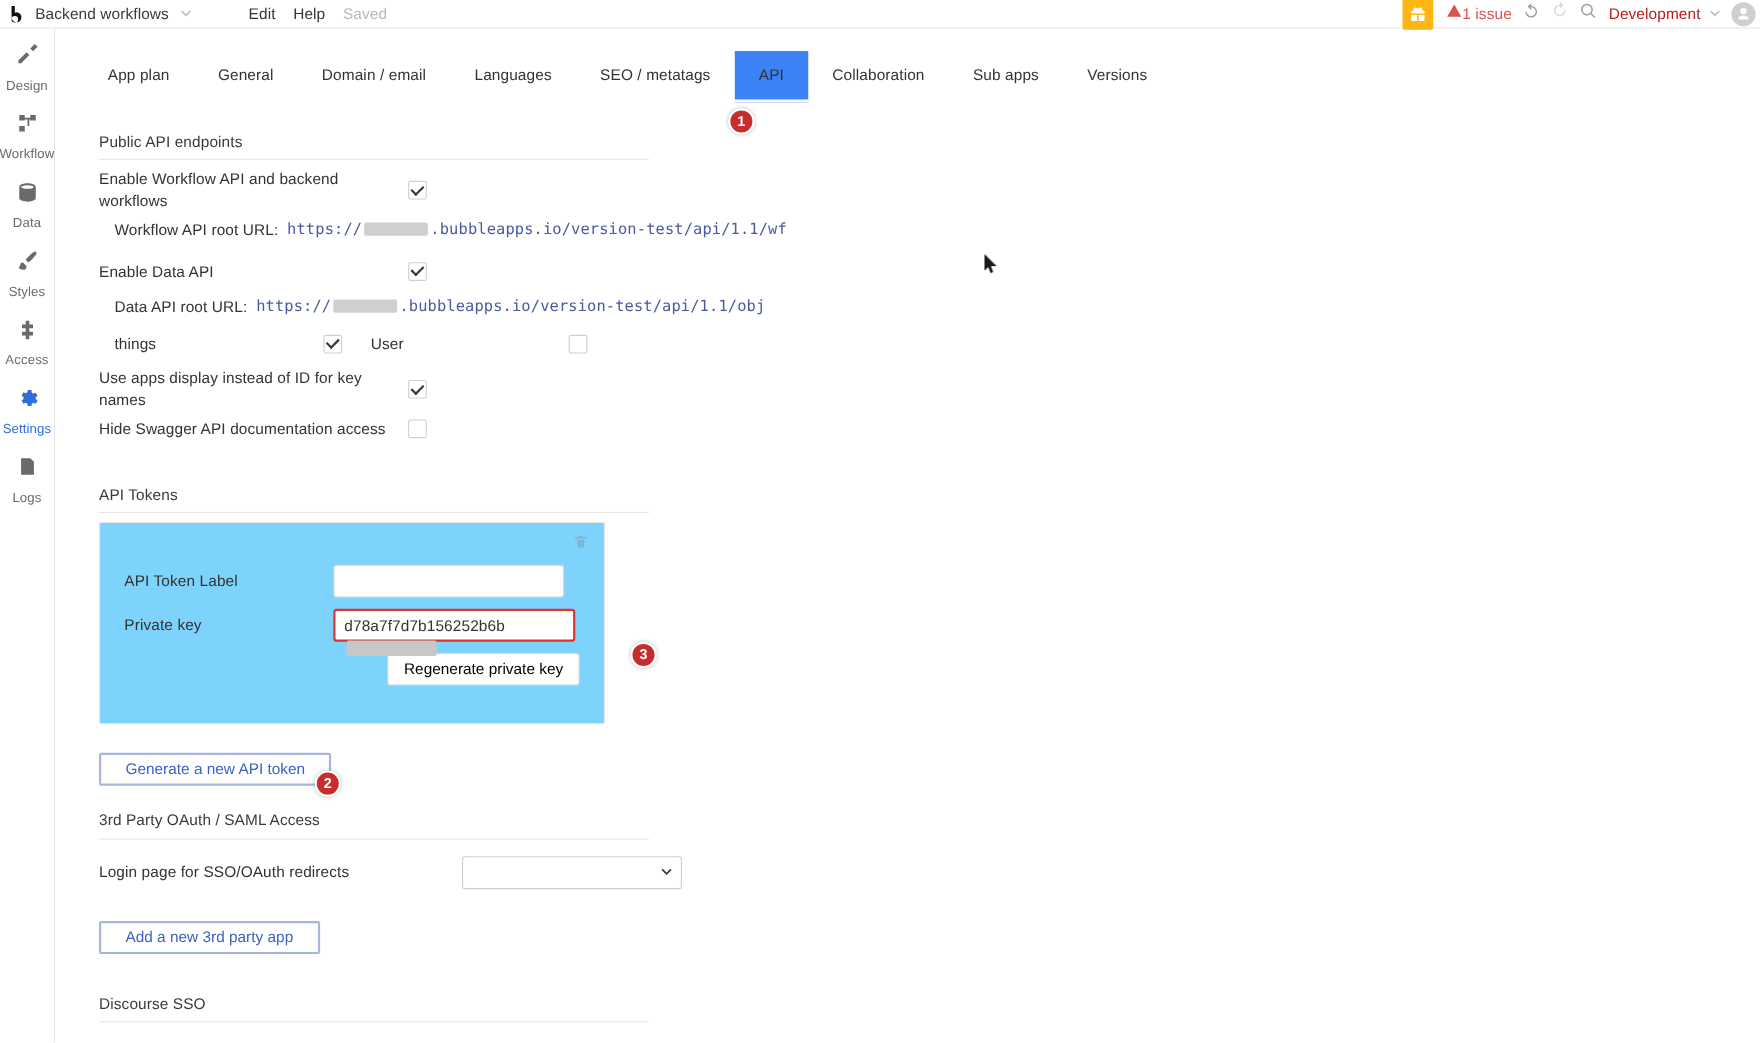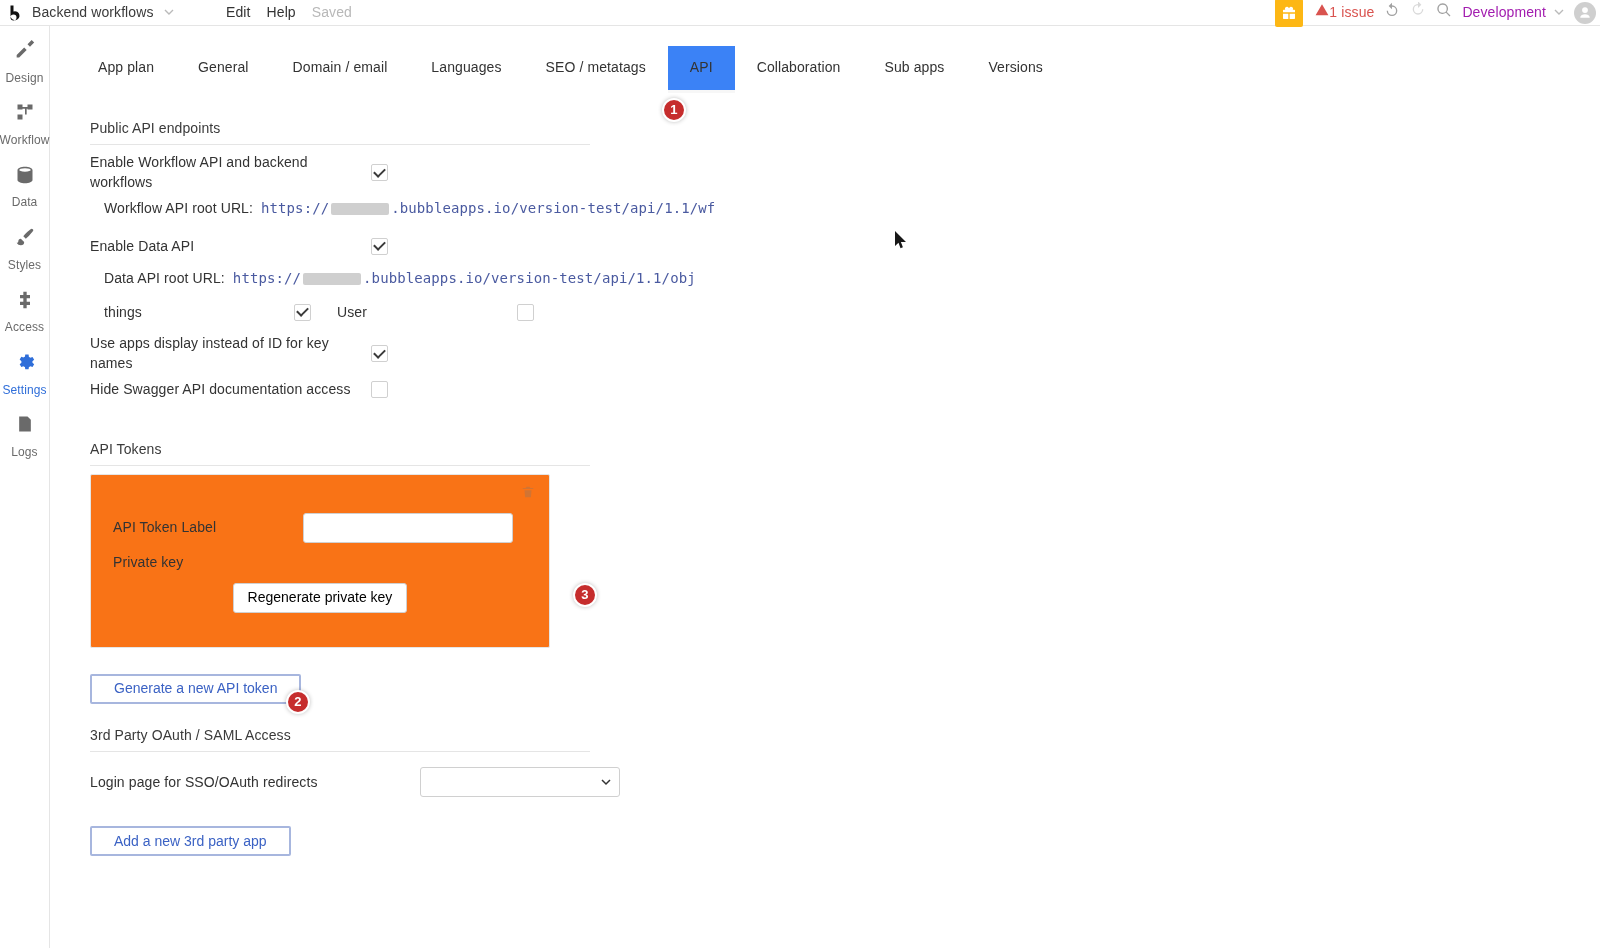--- a/index.html
+++ b/index.html
@@ -25,21 +25,21 @@
   .logo{width:22px;height:22px;display:inline-flex;align-items:center;justify-content:center}
   .project-select{display:flex;align-items:center;gap:10px;min-width:180px;color:#3a3a3a}
   .chev{opacity:.4}
   .topbar .menu{display:flex;align-items:center;gap:16px;margin-left:8px}
   .topbar .menu span{cursor:pointer}
   .topbar .saved{color:#b8b8b8}
   .topbar .right{margin-left:auto;display:flex;align-items:center;gap:10px}
   .gift{width:28px;height:28px;background:var(--gift);display:flex;align-items:center;justify-content:center;border-radius:2px;margin:-1px 2px}
   .issue{display:flex;align-items:center;gap:0;color:var(--red);cursor:pointer}
   .topicon{opacity:.55;cursor:pointer}
-  .branch-select{display:flex;align-items:center;gap:8px;color:#a21caf;cursor:pointer}
+  .branch-select{display:flex;align-items:center;gap:8px;color:#b91c1c;cursor:pointer}
   .avatar{width:22px;height:22px;border-radius:50%;background:#cfcfcf;display:flex;align-items:center;justify-content:center;color:#fff}
   
   .shell{display:flex;height:calc(948px - 26px)}
   .sidenav{width:50px;border-right:1px solid var(--border);display:flex;flex-direction:column;align-items:center;padding-top:8px}
   .sidenav .sitem{width:100%;padding:6px 0 10px;display:flex;flex-direction:column;align-items:center;gap:4px;color:var(--side-text);cursor:pointer}
   .sidenav .sitem .lbl{font-size:12px;color:#6a6a6a}
   .sidenav .sitem.active{color:var(--side-active)}
   .sidenav .sitem.active .lbl{color:var(--side-active)}
   
   .content{flex:1;overflow:auto}
@@ -50,21 +50,21 @@
   
   .panel{padding:4px 40px 40px 40px}
   .panel h2.group{font-size:14px;font-weight:400;color:#3a3a3a;margin:22px 0 8px;border-bottom:1px solid var(--border);padding-bottom:6px;max-width:500px}
   .row{display:flex;align-items:center;min-height:32px}
   .lbl-indent{margin-left:14px}
   .chk{display:inline-flex;align-items:center;justify-content:center;width:17px;height:17px;border:1px solid var(--border-strong);border-radius:2px}
   .chk.checked::after{content:"";width:9px;height:5px;border-left:2px solid #3a3a3a;border-bottom:2px solid #3a3a3a;transform:rotate(-45deg);margin-top:-3px}
   .url-mono{font-family:ui-monospace,Menlo,Consolas,monospace;color:var(--code)}
   .url-mono .redact{display:inline-block;width:58px;height:12px;background:#cfcfcf;border-radius:2px;margin:0 2px;vertical-align:middle}
   
-  .token-box{border:1px solid var(--border);background:#f97316;border-radius:2px;padding:28px 22px 24px;max-width:460px;position:relative}
+  .token-box{border:1px solid var(--border);background:#7dd3fc;border-radius:2px;padding:28px 22px 24px;max-width:460px;position:relative}
   .trash{position:absolute;right:14px;top:10px;opacity:.3;cursor:pointer}
   .token-row{display:flex;align-items:center;margin:10px 0}
   .token-row .lbl{width:190px}
   .input{height:30px;border:1px solid var(--border-strong);border-radius:3px;padding:4px 8px;background:#fff;font:inherit;color:#333;width:210px}
   .pk-wrap{position:relative}
   .pk{border:2px solid #d33;width:220px}
   .pk .redact{display:inline-block;width:82px;height:14px;background:#c7c7c7;border-radius:2px;vertical-align:middle;margin-left:2px}
   .btn-inline{height:30px;border:1px solid var(--border-strong);background:#fff;border-radius:3px;padding:0 14px;cursor:pointer;font:inherit}
   .btn-link{height:30px;border:2px solid #a7b6de;color:var(--btn-blue);background:#fff;border-radius:2px;padding:0 22px;cursor:pointer;font:inherit}
   
@@ -263,22 +263,25 @@
             <svg width="14" height="14" viewBox="0 0 24 24">
                 <path fill="#777" d="M9 3h6l1 2h5v2H3V5h5zm-3 6h12l-1 12H7z"></path>
               </svg>
           </span>
           <div class="token-row">
             <span class="lbl">API Token Label</span>
             <input class="input" style="">
           </div>
           <div class="token-row pk-wrap">
             <span class="lbl">Private key</span>
+            <span class="input pk">
+              <span>d78a7f7d7b156252b6b</span><span class="redact"></span>
+            </span>
           </div>
-          <div class="token-row" style="justify-content:center;margin-top:6px">
+          <div class="token-row" style="justify-content:flex-end;margin-top:6px">
             <button class="btn-inline">Regenerate private key</button>
           </div>
           <div class="callout" style="right:-48px;top:108px">3</div>
         </div>
 
         <div style="position:relative;margin-top:26px;display:inline-block">
           <button class="btn-link">Generate a new API token</button>
           <div class="callout" style="left:196px;top:16px">2</div>
         </div>
 
@@ -292,20 +295,21 @@
                   <path d="M1 3l4 4 4-4" stroke="#333" stroke-width="1.5" fill="none"></path>
                 </svg>
             </span>
           </div>
         </div>
         <div style="margin-top:28px">
           <button class="btn-link">Add a new 3rd party app</button>
         </div>
 
         
+        <h2 class="group" style="margin-top:36px">Discourse SSO</h2>
         
         
       </div>
     </div>
   </div>
 
   <span class="fake-cursor" style="left:895px;top:231px">
     <svg width="14" height="18" viewBox="0 0 14 18">
         <path fill="#000" d="M0 0v15l3.5-3.2 2 5.4 2.4-.9-2-5.3H11z"></path>
       </svg>

